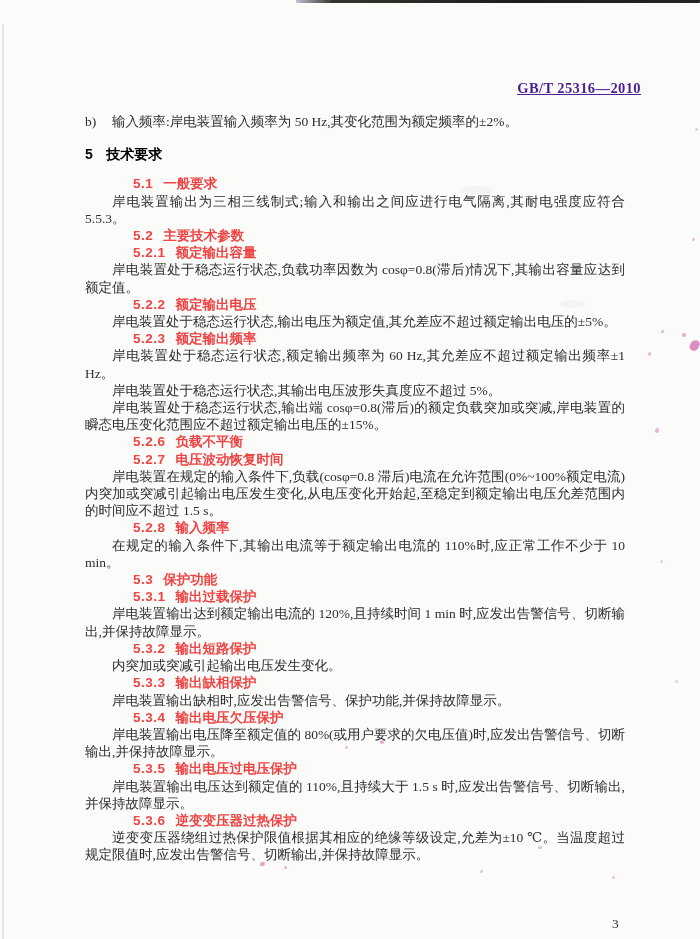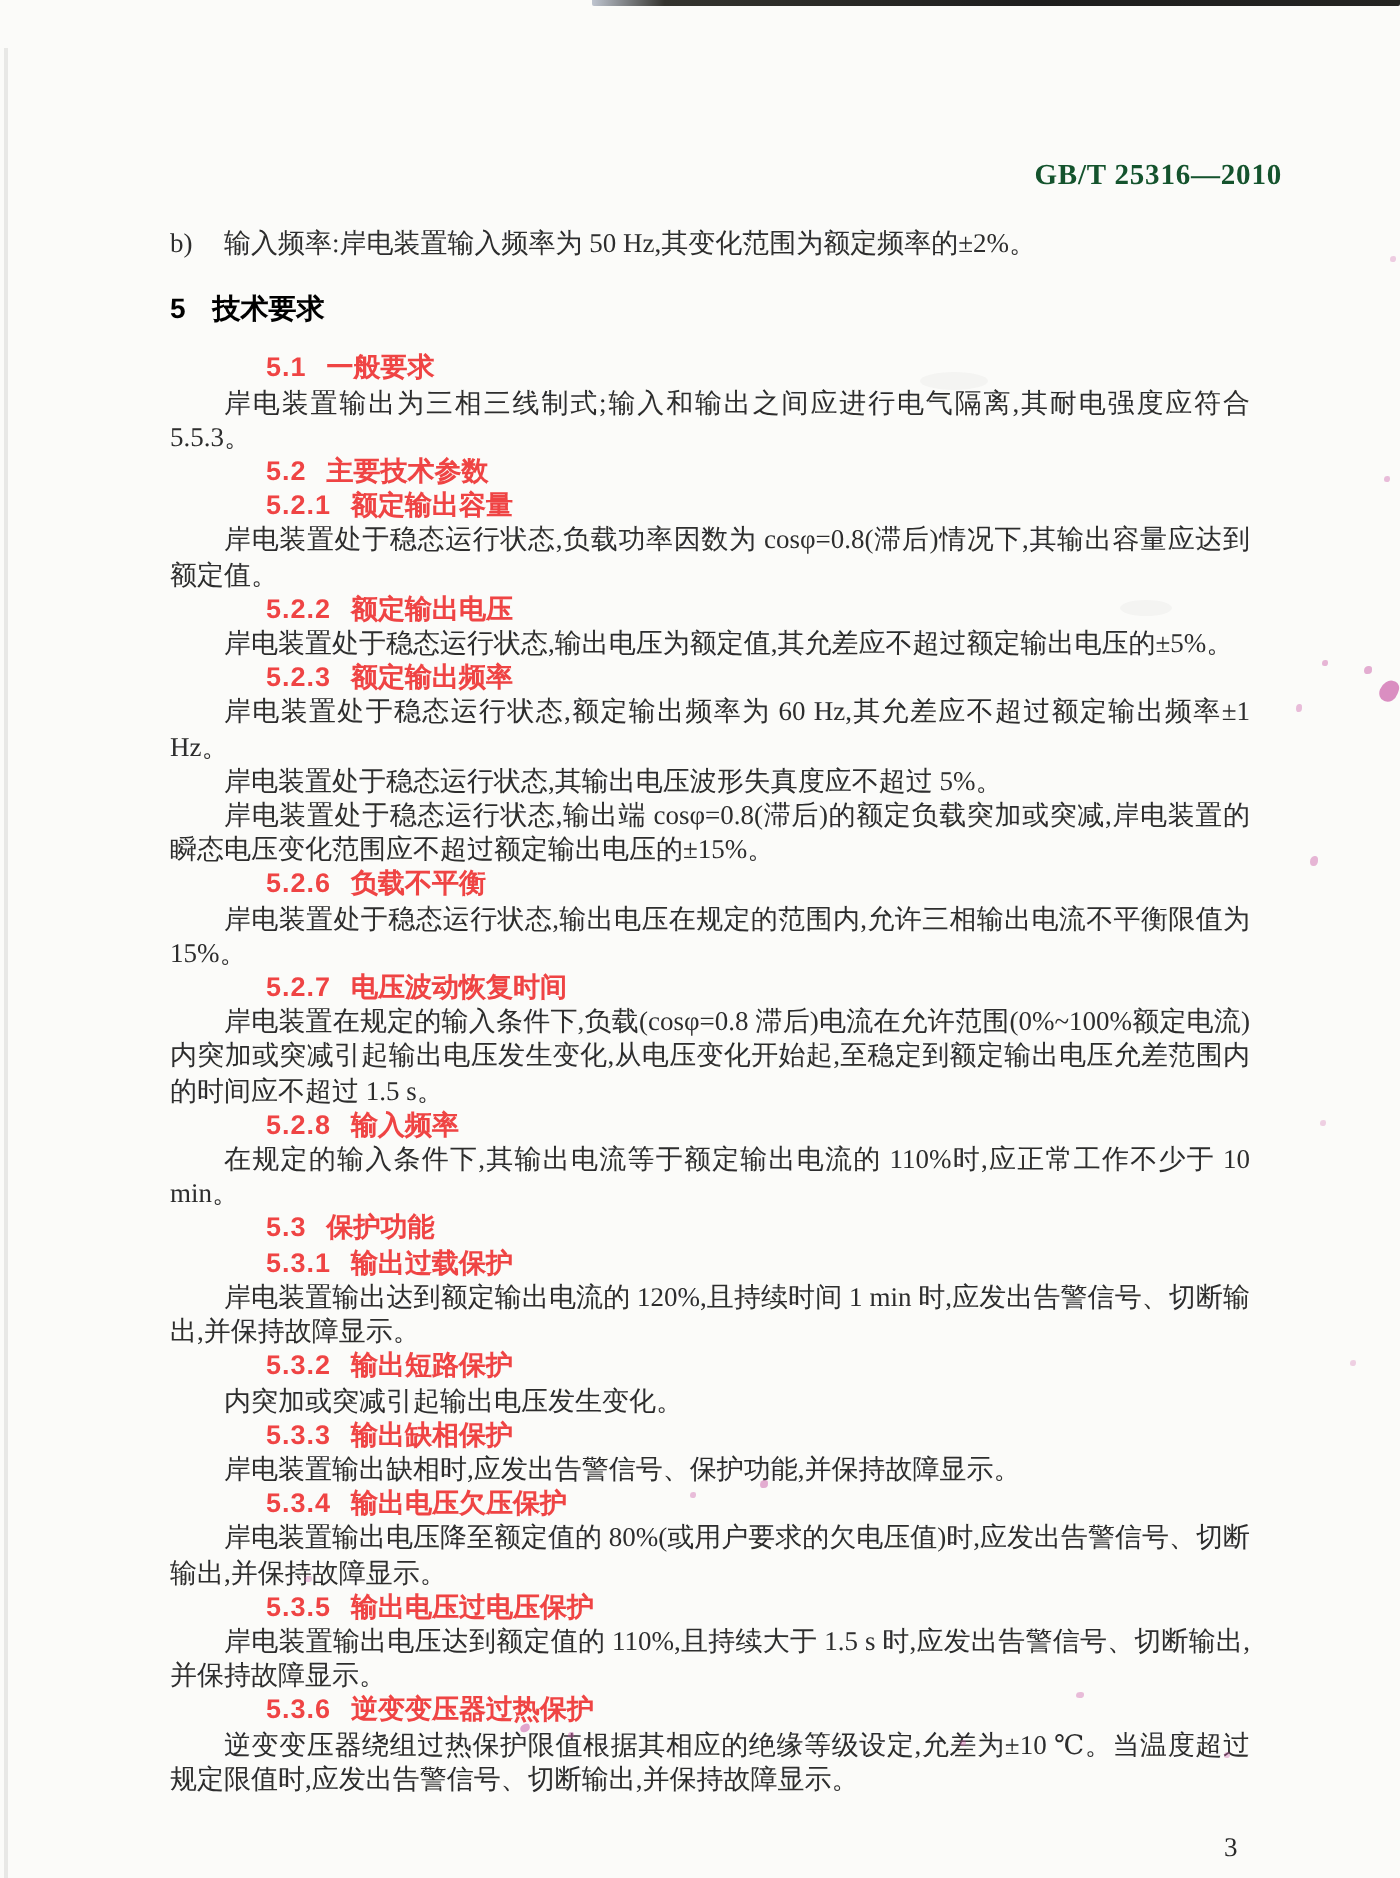--- a/index.html
+++ b/index.html
@@ -12,21 +12,21 @@
     position:absolute; top:0; left:296px; right:0; height:3px;
     background:linear-gradient(to right, rgba(100,115,145,.40), #34342f 9%, #1e1e1e 55%, #242422);
     border-radius:0 0 1px 1px;
   }
   .left-edge-line {
     position:absolute; top:24px; bottom:0; left:2px; width:2px;
     background:rgba(70,70,65,.10);
   }
   .header-code {
     position:absolute; top:80px; right:59px;
-    font-weight:bold; font-size:14.5px; letter-spacing:.4px; color:#14532d;
+    font-weight:bold; font-size:14.5px; letter-spacing:.4px; color:#4c1d95;text-decoration:underline;
   }
   .doc-body {
     position:absolute; left:85px; top:113px; width:540px;
     font-size:13.5px; line-height:17.2px; text-align:justify;
   }
   .doc-li { display:flex; }
   .doc-li .li-label { width:27px; flex:none; }
   .h1 {
     font-family:"Liberation Sans","DejaVu Sans",sans-serif;
     font-weight:bold; font-size:14px; margin:16px 0 12px; color:#000000;
@@ -69,21 +69,20 @@
       <div class="h2"><span class="sec-num">5.2</span><span>主要技术参数</span></div>
       <div class="h3"><span class="sec-num">5.2.1</span><span>额定输出容量</span></div>
       <p class="doc-p">岸电装置处于稳态运行状态,负载功率因数为 cosφ=0.8(滞后)情况下,其输出容量应达到额定值。</p>
       <div class="h3"><span class="sec-num">5.2.2</span><span>额定输出电压</span></div>
       <p class="doc-p">岸电装置处于稳态运行状态,输出电压为额定值,其允差应不超过额定输出电压的±5%。</p>
       <div class="h3"><span class="sec-num">5.2.3</span><span>额定输出频率</span></div>
       <p class="doc-p">岸电装置处于稳态运行状态,额定输出频率为 60 Hz,其允差应不超过额定输出频率±1 Hz。</p>
       <p class="doc-p">岸电装置处于稳态运行状态,其输出电压波形失真度应不超过 5%。</p>
       <p class="doc-p">岸电装置处于稳态运行状态,输出端 cosφ=0.8(滞后)的额定负载突加或突减,岸电装置的瞬态电压变化范围应不超过额定输出电压的±15%。</p>
       <div class="h3"><span class="sec-num">5.2.6</span><span>负载不平衡</span></div>
-      <p class="doc-p">岸电装置处于稳态运行状态,输出电压在规定的范围内,允许三相输出电流不平衡限值为 15%。</p>
       <div class="h3"><span class="sec-num">5.2.7</span><span>电压波动恢复时间</span></div>
       <p class="doc-p">岸电装置在规定的输入条件下,负载(cosφ=0.8 滞后)电流在允许范围(0%~100%额定电流)内突加或突减引起输出电压发生变化,从电压变化开始起,至稳定到额定输出电压允差范围内的时间应不超过 1.5 s。</p>
       <div class="h3"><span class="sec-num">5.2.8</span><span>输入频率</span></div>
       <p class="doc-p">在规定的输入条件下,其输出电流等于额定输出电流的 110%时,应正常工作不少于 10 min。</p>
       <div class="h2"><span class="sec-num">5.3</span><span>保护功能</span></div>
       <div class="h3"><span class="sec-num">5.3.1</span><span>输出过载保护</span></div>
       <p class="doc-p">岸电装置输出达到额定输出电流的 120%,且持续时间 1 min 时,应发出告警信号、切断输出,并保持故障显示。</p>
       <div class="h3"><span class="sec-num">5.3.2</span><span>输出短路保护</span></div>
       <p class="doc-p">内突加或突减引起输出电压发生变化。</p>
       <div class="h3"><span class="sec-num">5.3.3</span><span>输出缺相保护</span></div>

